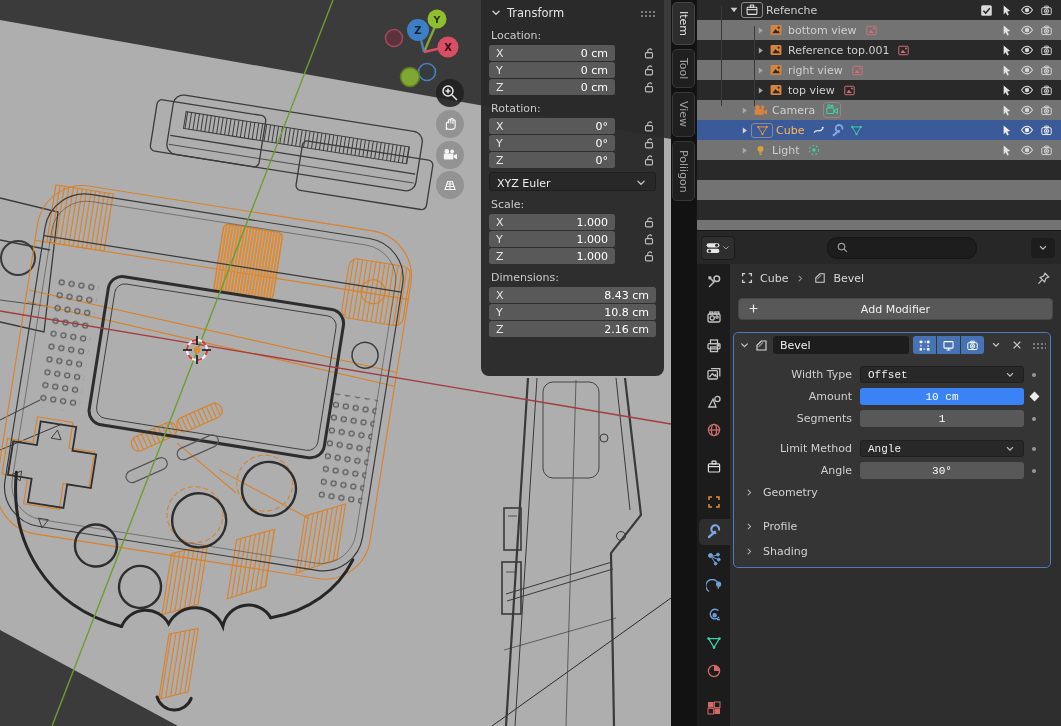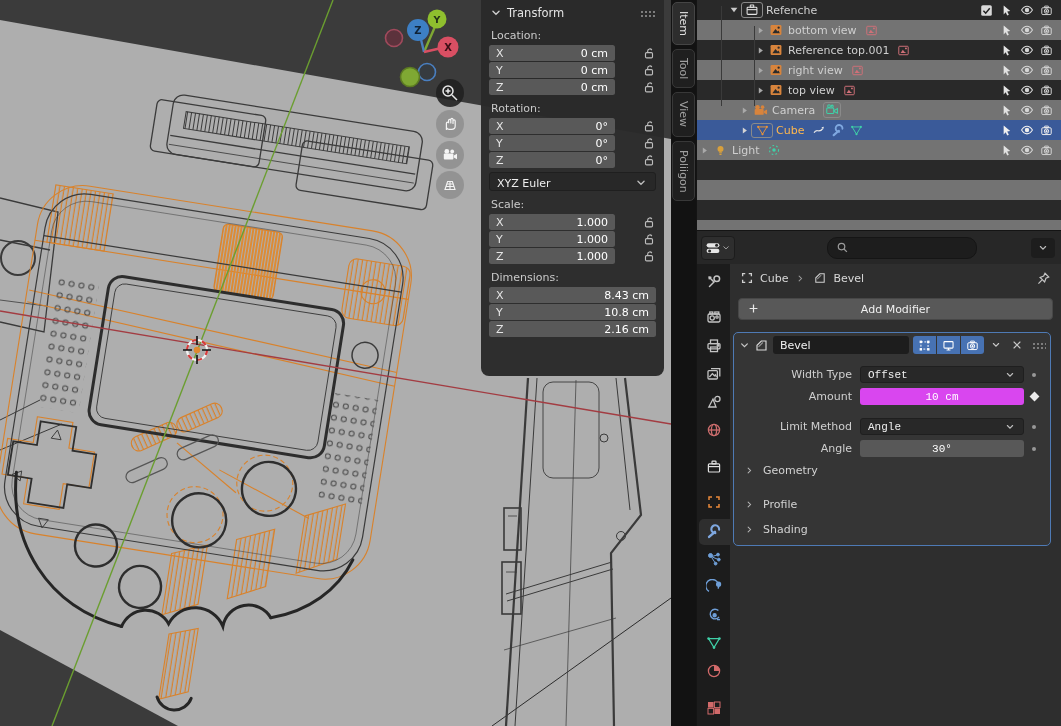--- a/index.html
+++ b/index.html
@@ -89,21 +89,21 @@
   .mod-toggles .tg + .tg{margin-left:1px;}
   .mini{width:18px;display:flex;justify-content:center;color:#c8c8c8;margin-left:3px;}
   .seg{display:flex;margin:6px 6px 0 6px;height:18px;border-radius:3px;overflow:hidden;}
   .seg div{flex:1;display:flex;align-items:center;justify-content:center;color:#eee;}
   .seg .off{background:#5a5a5a;}
   .seg .on{background:#4772b3;color:#fff;}
   .prow{display:flex;align-items:center;margin-top:5px;padding:0 6px;height:17px;}
   .prow .plabel{width:112px;text-align:right;margin-right:8px;color:#cfcfcf;flex:none;}
   .pwidget{flex:1;display:flex;align-items:center;height:17px;border-radius:3px;box-sizing:border-box;font-family:Liberation Mono, monospace;}
   .pwidget.slider{background:#585858;justify-content:center;color:#fff;}
-  .pwidget.slider.animated{background:#d946ef;}
+  .pwidget.slider.animated{background:#3b82f6;}
   .pwidget.dropdown{background:#282828;border:1px solid #1f1f1f;padding:0 7px;color:#ededed;}
   .pwidget.dropdown .chev{margin-left:auto;color:#bdbdbd;}
   .deco{width:20px;display:flex;justify-content:center;align-items:center;flex:none;}
   .dot{width:4px;height:4px;border-radius:50%;background:#989898;}
   .diamond{width:7px;height:7px;background:#ececec;transform:rotate(45deg);}
   .csection{display:flex;align-items:center;height:24px;padding:0 10px;color:#d2d2d2;margin-top:1px;}
   .csection .chev{margin-right:8px;color:#b5b5b5;}
   .sp{height:8px;}
 </style>
 </head>
@@ -859,21 +859,21 @@
             </svg>
           </span>
         <span class="ibtn">
             <svg width="13" height="13" color="#f0f0f0">
               <use href="#sy-photocam" width="13" height="13"></use>
             </svg>
           </span>
       </span>
     </div>
 
-    <div class="ol-row" style="">
+    <div class="ol-row" style="padding-left:40px;">
       <span class="disc">
           <svg width="11" height="11" color="#a9a9a9">
             <use href="#sy-tri-r" width="11" height="11"></use>
           </svg>
         </span>
       <span class="oli">
           <svg width="13" height="13" color="#d8a03c">
             <use href="#sy-bulb" width="13" height="13"></use>
           </svg>
         </span>
@@ -1123,20 +1123,29 @@
       <div class="prow">
         <span class="plabel">Amount</span>
         <div class="pwidget slider animated">
             <span>10 cm</span>
           </div>
         <span class="deco">
             <span class="diamond"></span>
           </span>
       </div>
 
+      <div class="prow">
+        <span class="plabel">Segments</span>
+        <div class="pwidget slider">
+            <span>1</span>
+          </div>
+        <span class="deco">
+            <span class="dot"></span>
+          </span>
+      </div>
 
       <div class="sp"></div>
 
       <div class="prow">
         <span class="plabel">Limit Method</span>
         <div class="pwidget dropdown">
           <span>Angle</span>
           <span class="chev">
               <svg width="12" height="12">
                 <use href="#sy-chevD" width="12" height="12"></use>

